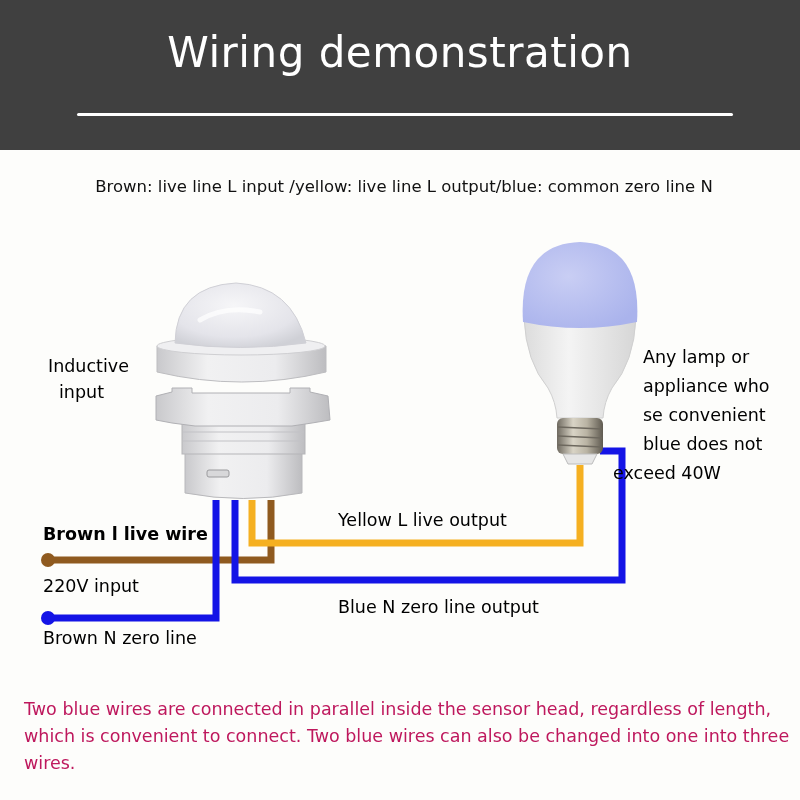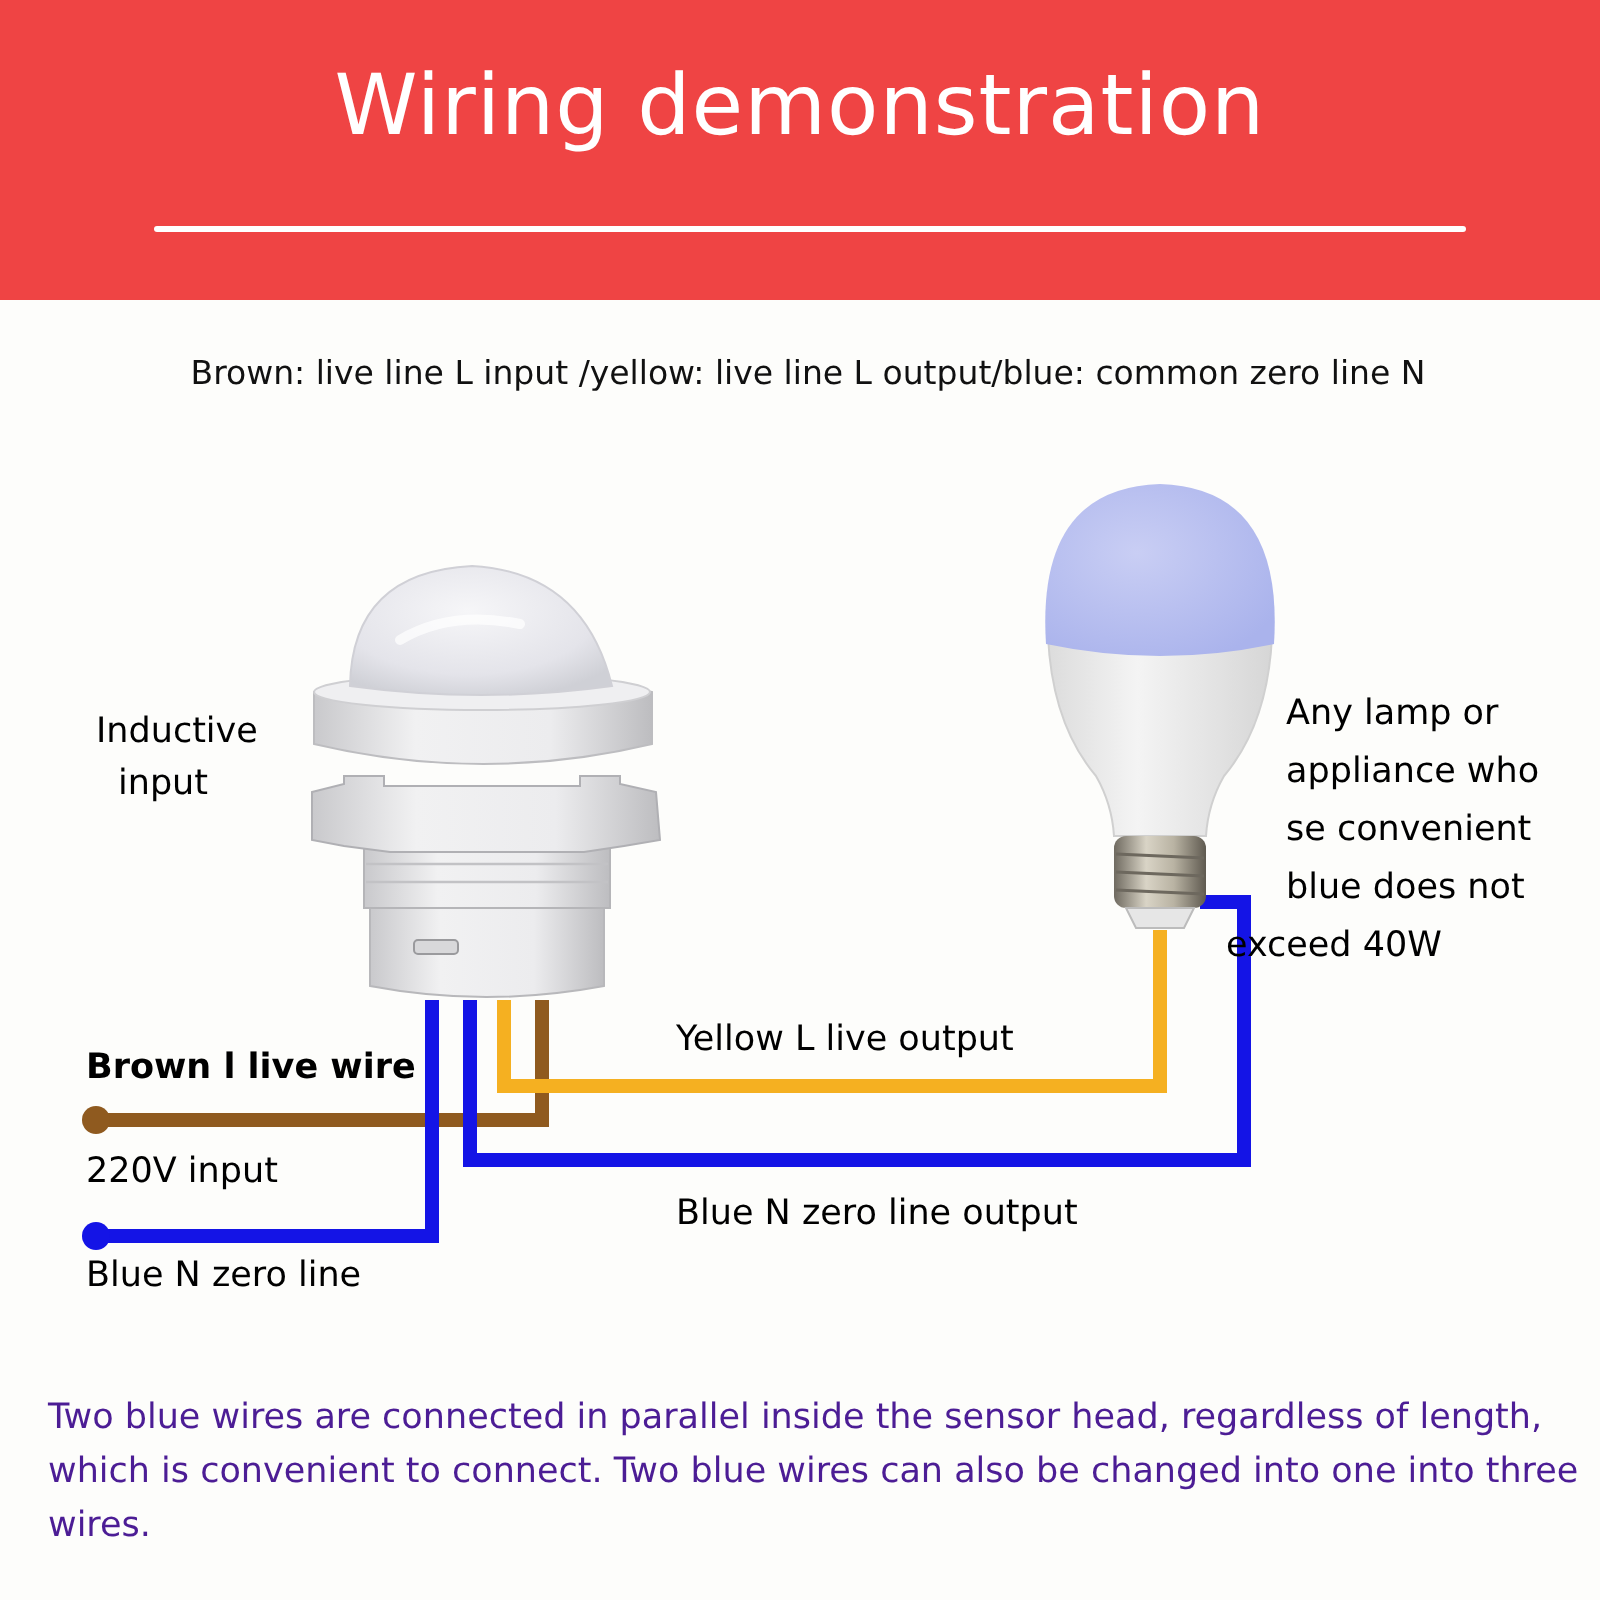--- a/index.html
+++ b/index.html
@@ -4,39 +4,39 @@
 <style>
   html, body { margin: 0; padding: 0; }
   body {
     width: 800px; height: 800px; position: relative; overflow: hidden;
     background: #fdfdfb;
     font-family: "DejaVu Sans", sans-serif;
     color: #111;
   }
   .header {
     position: absolute; left: 0; top: 0; width: 800px; height: 150px;
-    background: #ef4444;
+    background: #404040;
   }
   .header-title {
     position: absolute; left: 0; top: 28px; width: 800px; text-align: center;
     font-size: 42px; color: #ffffff; letter-spacing: 0.5px;
     font-family: "DejaVu Sans", sans-serif;
   }
   .header-rule {
     position: absolute; left: 77px; top: 113px; width: 656px; height: 3px;
     background: #ffffff; border-radius: 2px;
   }
   .legend {
     position: absolute; left: 0; top: 177px; width: 808px; text-align: center;
     font-size: 16.5px; color: #111;
   }
   .lbl { position: absolute; font-size: 17.5px; color: #000000; line-height: 29px; white-space: nowrap; }
   .note {
     position: absolute; left: 24px; top: 696px; width: 770px;
-    font-size: 17.5px; line-height: 27px; color: #4c1d95;
+    font-size: 17.5px; line-height: 27px; color: #be185d;
   }
   svg.diagram { position: absolute; left: 0; top: 0; }
 </style>
 </head>
 <body>
 
 <div class="header">
   <div class="header-title">Wiring demonstration</div>
   <div class="header-rule"></div>
 </div>
@@ -116,21 +116,21 @@
     <line x1="558" y1="445" x2="602" y2="447" stroke="#6d685e" stroke-width="1.5"></line>
     <path d="M563,454 L597,454 L592,464 L568,464 Z" fill="#e6e6e6" stroke="#bcbcbc" stroke-width="1"></path>
   </g>
 </svg>
 
 <div class="lbl" style="left:48px; top:352px;">Inductive</div>
 <div class="lbl" style="left:59px; top:378px;">input</div>
 
 <div class="lbl" style="left:43px; top:520px;font-weight:bold;">Brown l live wire</div>
 <div class="lbl" style="left:43px; top:572px;">220V input</div>
-<div class="lbl" style="left:43px; top:624px;">Blue N zero line</div>
+<div class="lbl" style="left:43px; top:624px;">Brown N zero line</div>
 
 <div class="lbl" style="left:338px; top:506px;">Yellow L live output</div>
 <div class="lbl" style="left:338px; top:593px;">Blue N zero line output</div>
 
 <div class="lbl" style="left:643px; top:343px;">Any lamp or</div>
 <div class="lbl" style="left:643px; top:372px;">appliance who</div>
 <div class="lbl" style="left:643px; top:401px;">se convenient</div>
 <div class="lbl" style="left:643px; top:430px;">blue does not</div>
 <div class="lbl" style="left:613px; top:459px;">exceed 40W</div>
 

